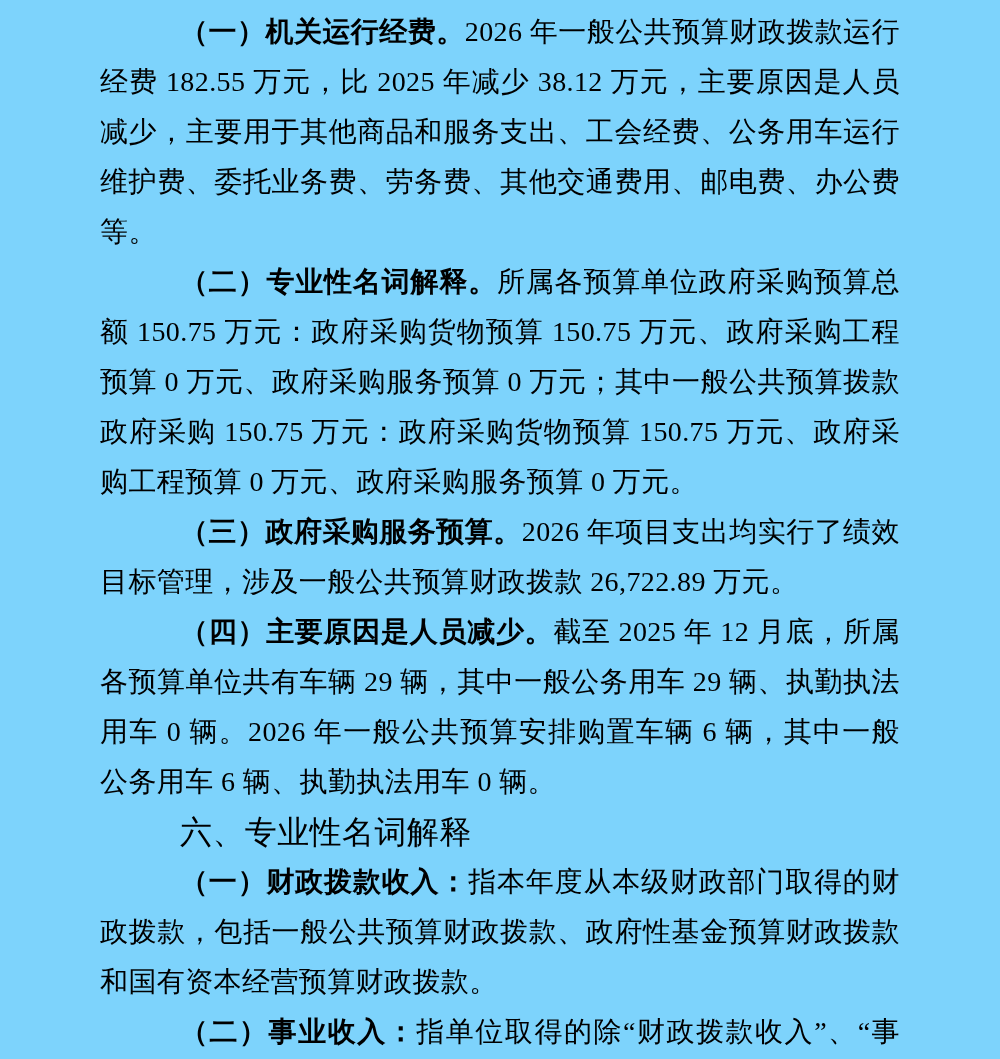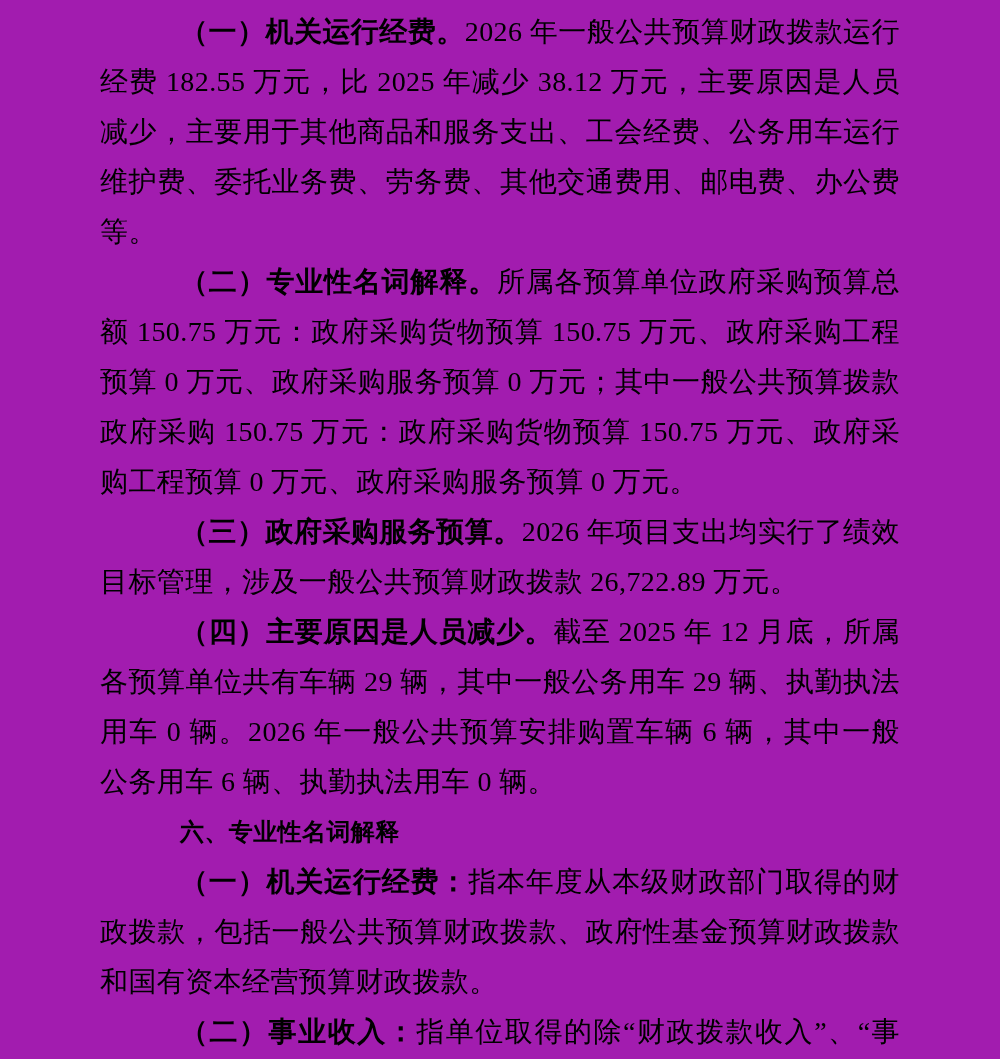--- a/index.html
+++ b/index.html
@@ -13,56 +13,56 @@
     height: 1059px;
     overflow: hidden;
     font-family: "Liberation Serif", "DejaVu Serif", serif;
     color: #000000;
   }
   .page {
     box-sizing: border-box;
     width: 1000px;
     height: 1059px;
     padding: 7px 100px 0 100px;
-    background: #a21caf;
+    background: #7dd3fc;
   }
   .para {
     margin: 0;
     font-size: 28px;
     line-height: 50px;
     text-align: justify;
     text-justify: inter-ideograph;
     text-indent: 80px;
     letter-spacing: 0.4px;
   }
   .para .lead {
     font-weight: bold;
   }
   .heading {
     margin: 0;
-    font-size: 24px;
+    font-size: 32px;
     line-height: 50px;
-    font-weight: bold;
+    font-weight: normal;
     font-family: "Liberation Sans", "DejaVu Sans", sans-serif;
     text-indent: 80px;
     letter-spacing: 0.4px;
   }
 </style>
 </head>
 <body>
 
 <div class="page">
 
   <p class="para"><span class="lead">（一）机关运行经费。</span><span>2026 年一般公共预算财政拨款运行经费 182.55 万元，比 2025 年减少 38.12 万元，主要原因是人员减少，主要用于其他商品和服务支出、工会经费、公务用车运行维护费、委托业务费、劳务费、其他交通费用、邮电费、办公费等。</span></p>
 
   <p class="para"><span class="lead">（二）专业性名词解释。</span><span>所属各预算单位政府采购预算总额 150.75 万元：政府采购货物预算 150.75 万元、政府采购工程预算 0 万元、政府采购服务预算 0 万元；其中一般公共预算拨款政府采购 150.75 万元：政府采购货物预算 150.75 万元、政府采购工程预算 0 万元、政府采购服务预算 0 万元。</span></p>
 
   <p class="para"><span class="lead">（三）政府采购服务预算。</span><span>2026 年项目支出均实行了绩效目标管理，涉及一般公共预算财政拨款 26,722.89 万元。</span></p>
 
   <p class="para"><span class="lead">（四）主要原因是人员减少。</span><span>截至 2025 年 12 月底，所属各预算单位共有车辆 29 辆，其中一般公务用车 29 辆、执勤执法用车 0 辆。2026 年一般公共预算安排购置车辆 6 辆，其中一般公务用车 6 辆、执勤执法用车 0 辆。</span></p>
 
   <h2 class="heading">六、专业性名词解释</h2>
 
-  <p class="para"><span class="lead">（一）机关运行经费：</span><span>指本年度从本级财政部门取得的财政拨款，包括一般公共预算财政拨款、政府性基金预算财政拨款和国有资本经营预算财政拨款。</span></p>
+  <p class="para"><span class="lead">（一）财政拨款收入：</span><span>指本年度从本级财政部门取得的财政拨款，包括一般公共预算财政拨款、政府性基金预算财政拨款和国有资本经营预算财政拨款。</span></p>
 
   <p class="para"><span class="lead">（二）事业收入：</span><span>指单位取得的除“财政拨款收入”、“事业收入”、“经营收入”等以外的收入。</span></p>
 
 </div>
 
 </body></html>

